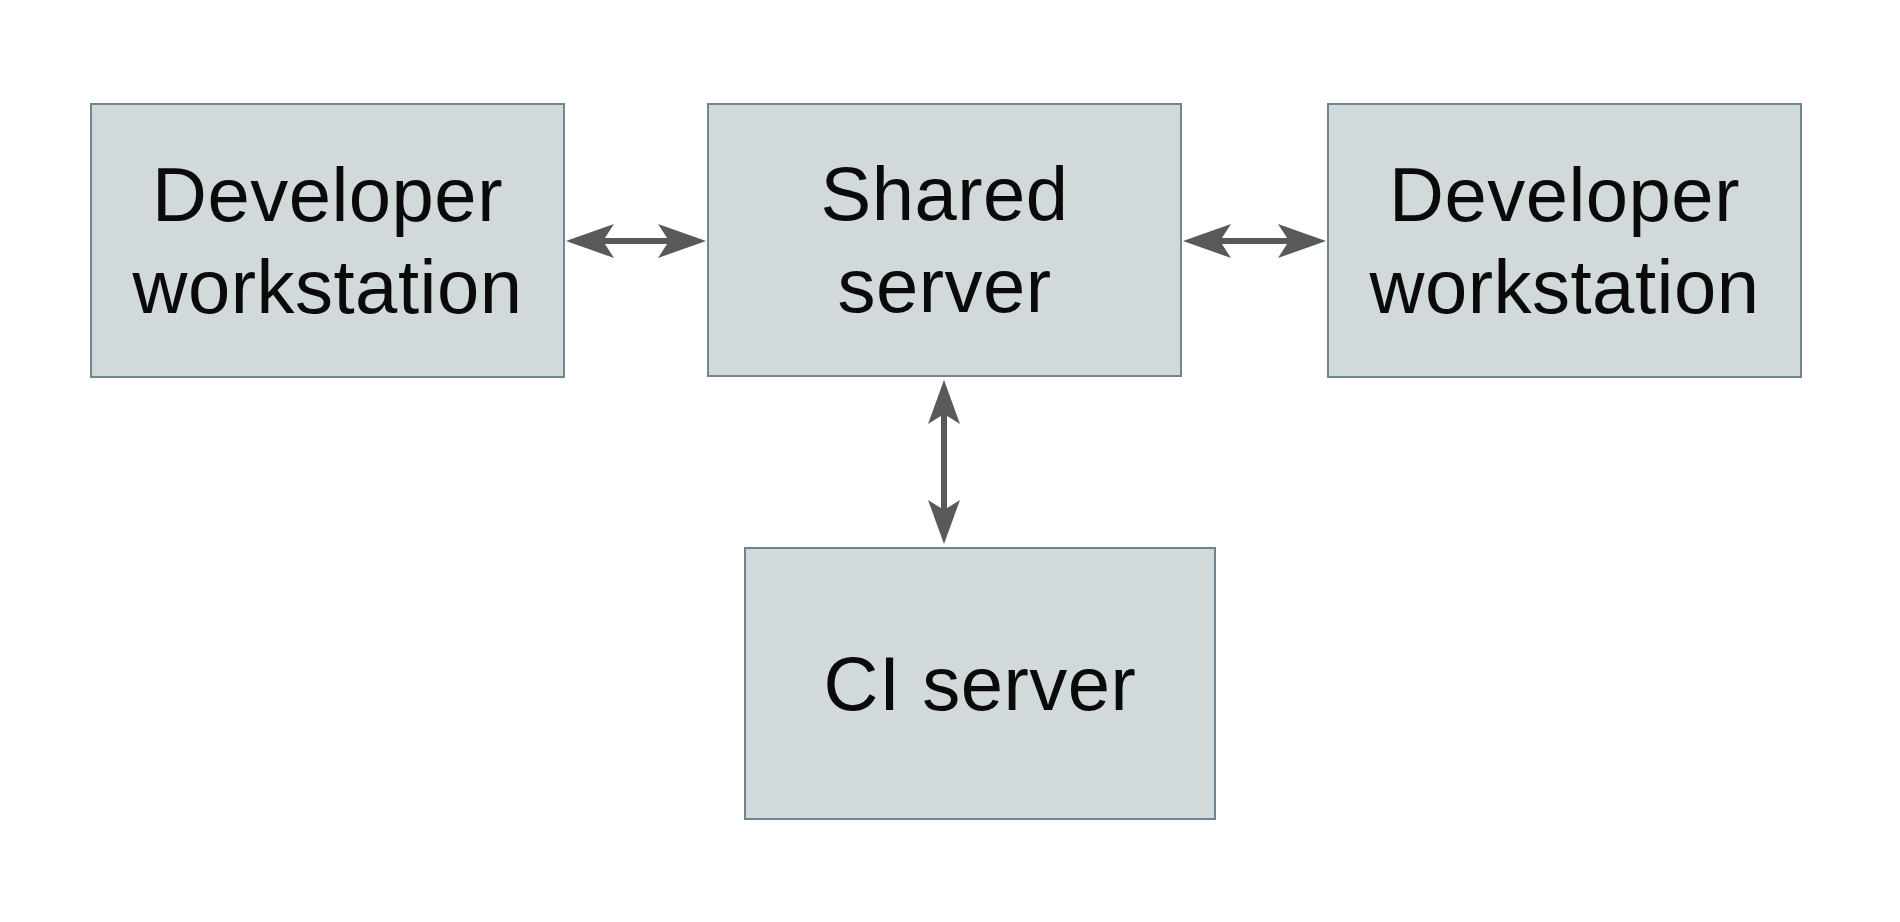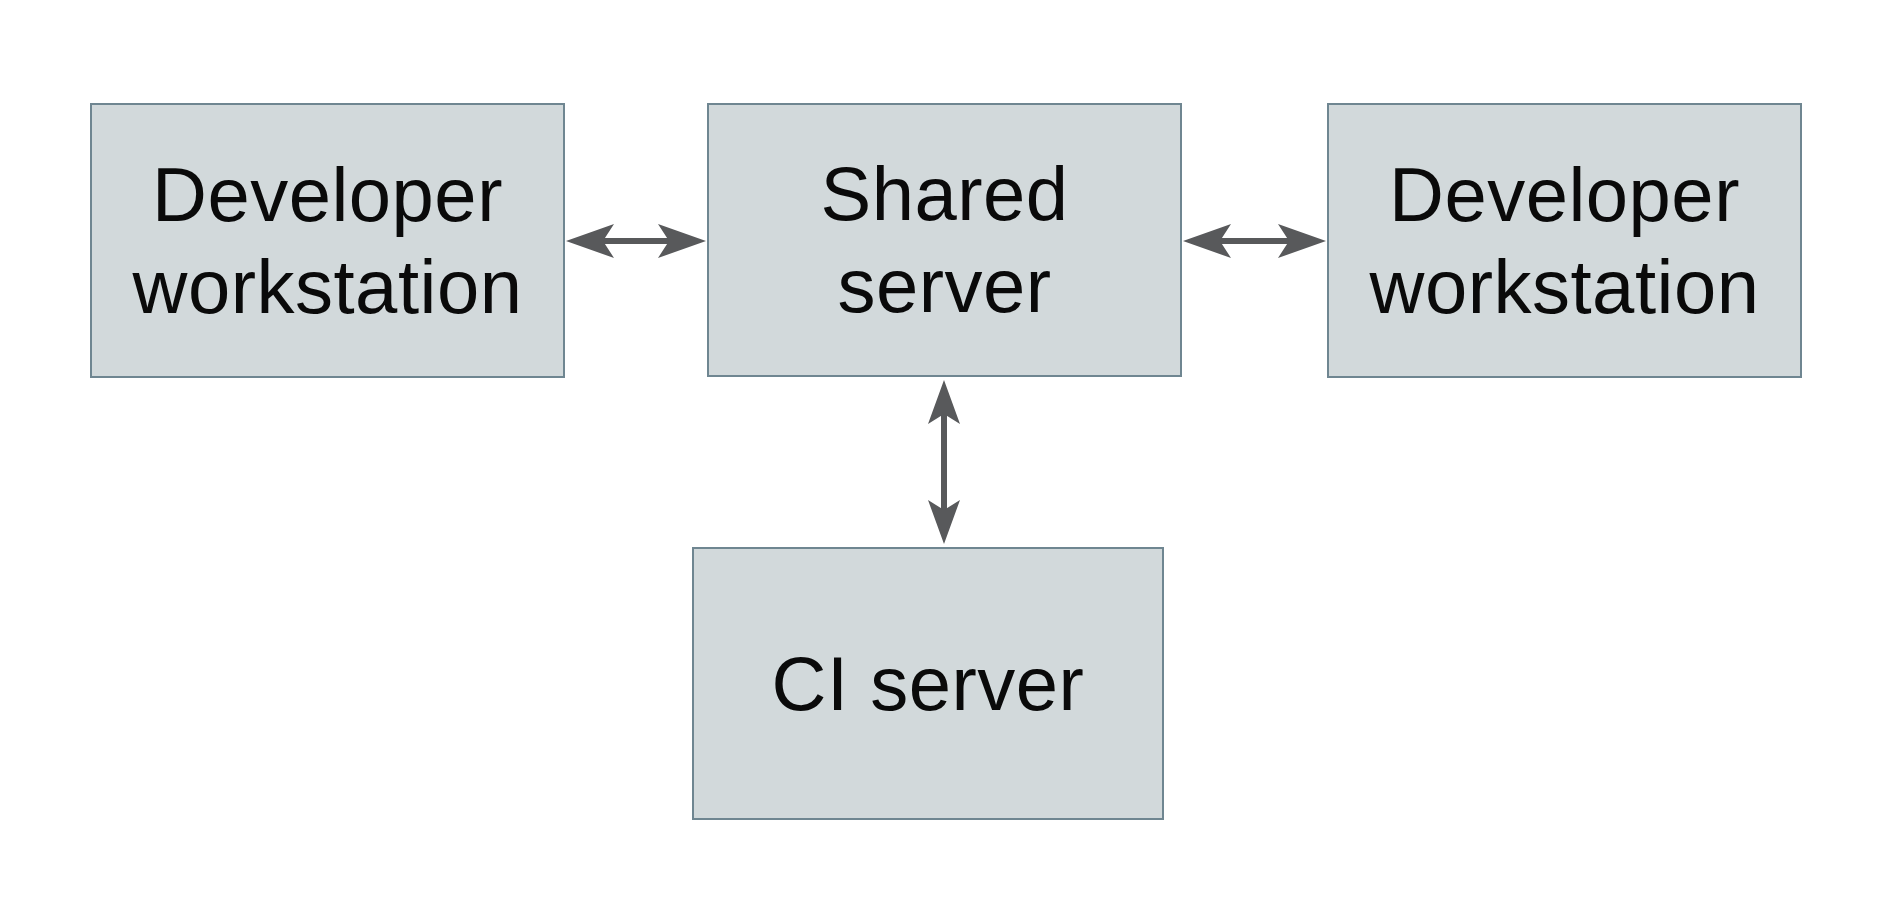--- a/index.html
+++ b/index.html
@@ -33,21 +33,21 @@
     color: var(--text);
     font-size: 76px;
     line-height: 92px;
     text-align: center;
     white-space: pre-line;
     letter-spacing: 0.5px;
   }
   #node-dev-left   { left: 90px;   top: 103px; width: 475px; height: 275px; }
   #node-shared     { left: 707px;  top: 103px; width: 475px; height: 274px; }
   #node-dev-right  { left: 1327px; top: 103px; width: 475px; height: 275px; }
-  #node-ci         { left: 692px;  top: 547px; width: 472px; height: 273px; }
+  #node-ci         { left: 744px;  top: 547px; width: 472px; height: 273px; }
 
   .edge { position: absolute; color: var(--arrow); }
   #edge-left  { left: 565px;  top: 217px; }
   #edge-right { left: 1182px; top: 217px; }
   #edge-down  { left: 922px;  top: 379px; }
   .edge svg { display: block; }
 </style>
 </head>
 <body>
 

